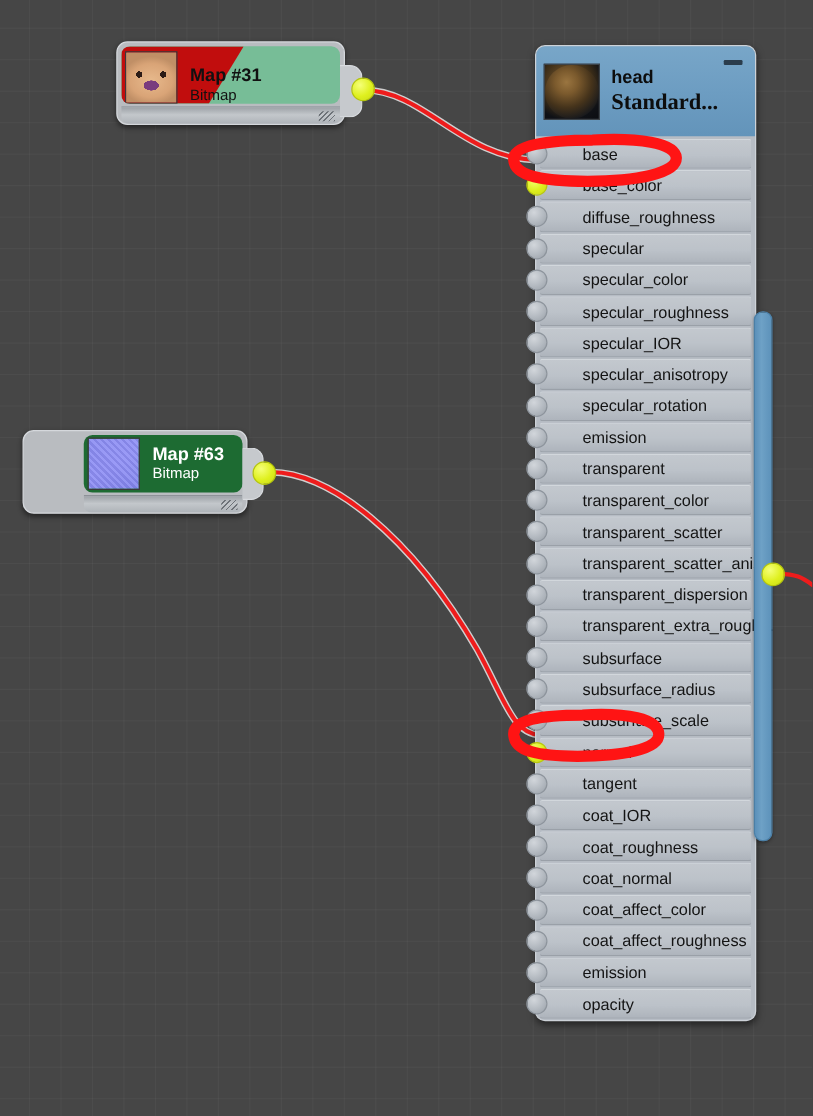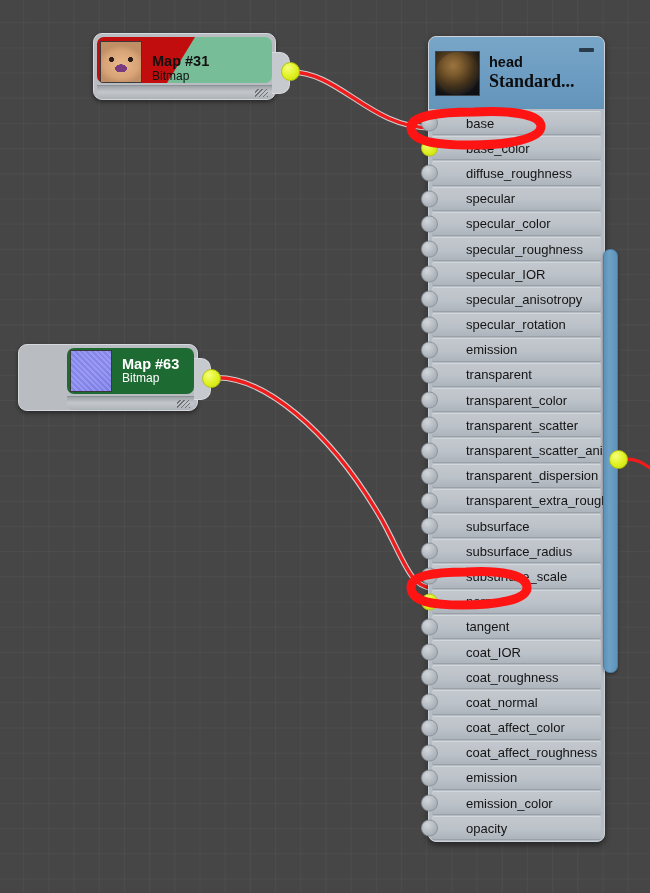--- a/index.html
+++ b/index.html
@@ -407,24 +407,20 @@
         <div class="prow">
           <span class="psock"></span>
           <span class="plabel">coat_affect_roughness</span>
         </div>
         <div class="prow">
           <span class="psock"></span>
           <span class="plabel">emission</span>
         </div>
         <div class="prow">
           <span class="psock"></span>
-          <span class="plabel">emission_color</span>
-        </div>
-        <div class="prow">
-          <span class="psock"></span>
           <span class="plabel">opacity</span>
         </div>
       </div>
 
   </div>
 
   <div class="outstrip" style="left:603px; top:249px; width:13px; height:422px;"></div>
   <div class="outsock" style="left:609px; top:450px;"></div>
 
   <svg class="anno" style="left:404px; top:106px; width:146px; height:44px;" viewBox="0 0 146 44">

